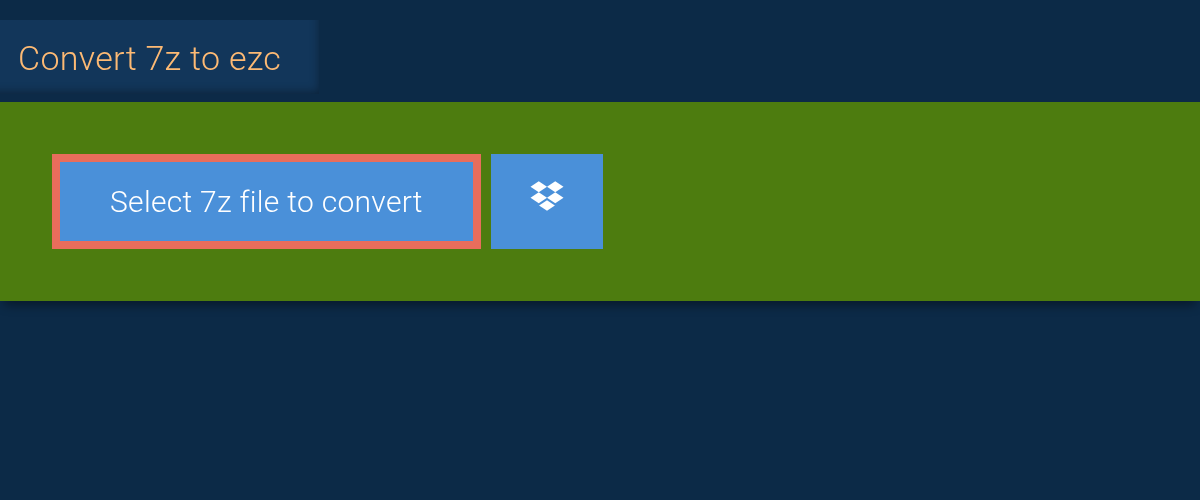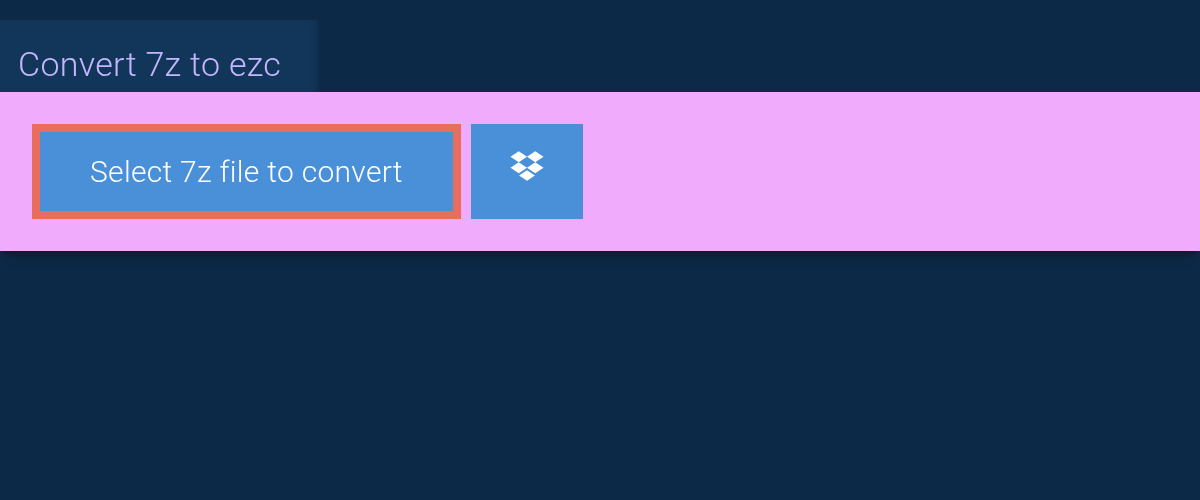--- a/index.html
+++ b/index.html
@@ -11,34 +11,34 @@
       width: 1200px;
       height: 500px;
       background: #0c2a47;
       font-family: -apple-system, BlinkMacSystemFont, "Segoe UI", Roboto, Helvetica, Arial, sans-serif;
       color: #e8eef5;
       overflow: hidden;
     }
     .title-tab {
       display: inline-block;
       background: #12365a;
-      padding: 24px 38px 16px 18px;
+      padding: 18px 38px 16px 18px;
       font-size: 34px;
       font-weight: 300;
       letter-spacing: 0.3px;
-      color: #c4b5fd;
+      color: #fdba74;
       position: relative;
       top: 20px;
       left: 0;
       box-shadow: inset -6px -8px 10px -6px rgba(0,0,0,0.35);
     }
     .panel {
-      margin-top: 12px;
-      background: #f0abfc;
-      padding: 32px;
+      margin-top: 28px;
+      background: #4d7c0f;
+      padding: 52px;
       position: relative;
       z-index: 1;
     }
     .button-row {
       display: flex;
       gap: 10px;
       align-items: stretch;
     }
     .select-file-btn {
       background: #4a90d9;

